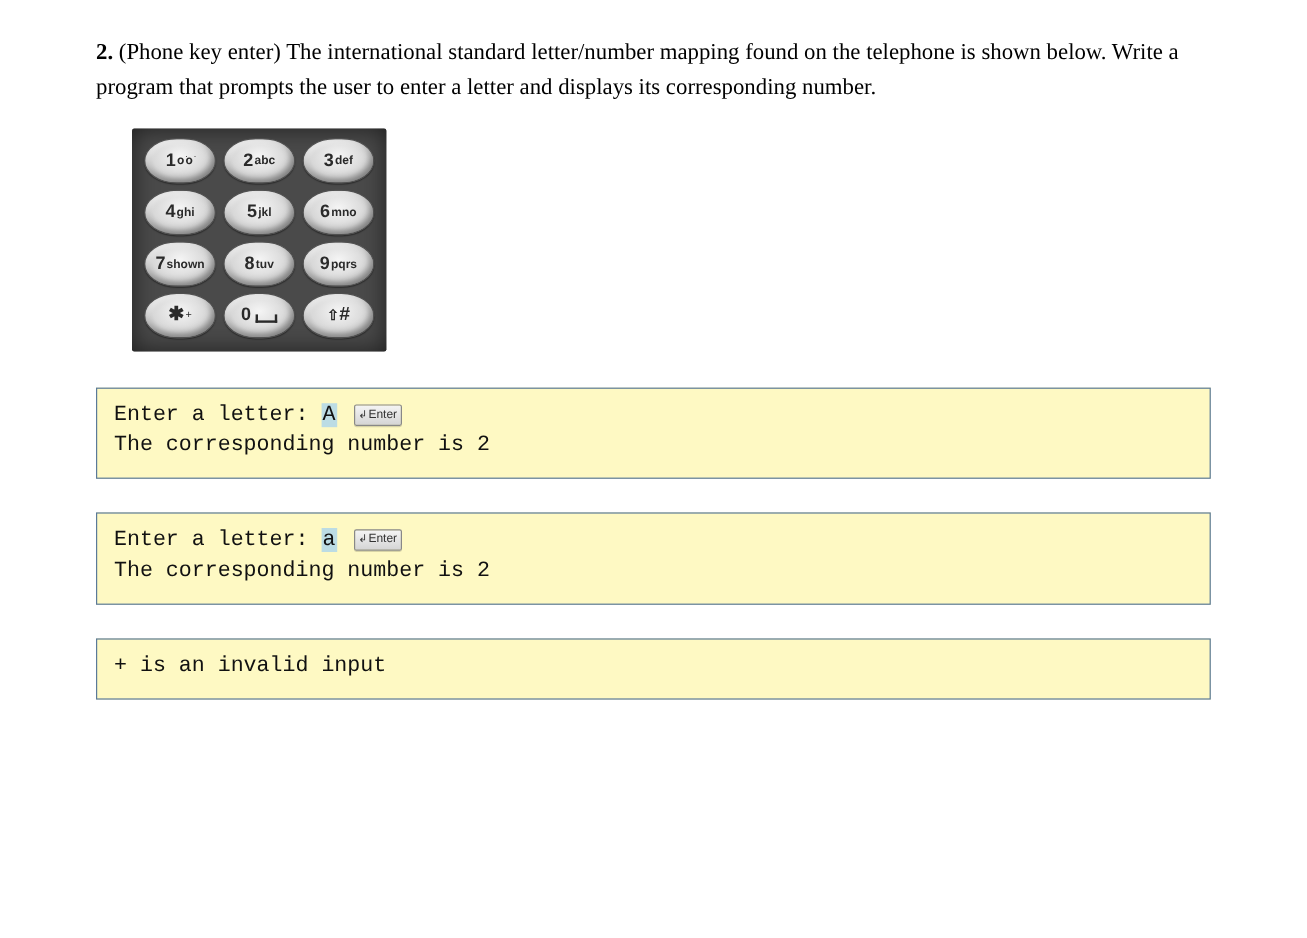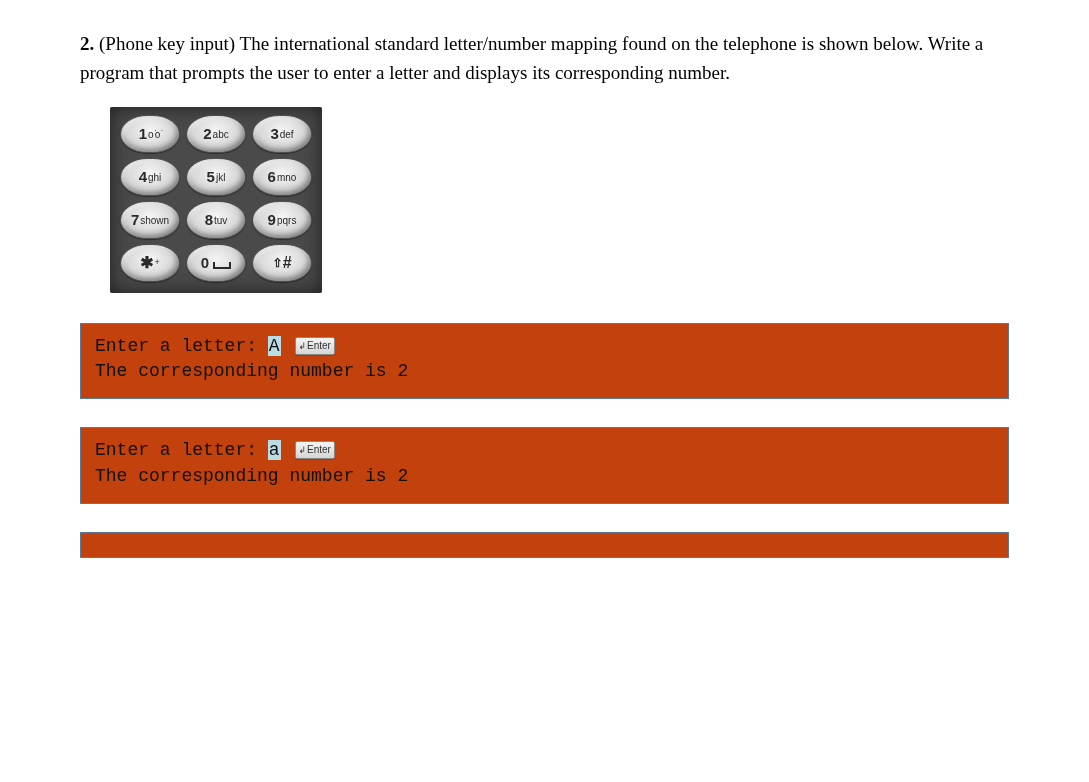--- a/index.html
+++ b/index.html
@@ -46,21 +46,21 @@
     color: #2a2a2a;
     position: relative;
   }
   .key .digit {
     font-size: 15px;
     font-weight: bold;
     margin-right: 1px;
   }
   .key .letters {
     font-size: 10px;
-    font-weight: normal;
+    font-weight: bold;
   }
   .key .sym {
     font-size: 16px;
     font-weight: bold;
   }
   .key .sub {
     font-size: 9px;
     margin-left: 1px;
   }
   .key .space {
@@ -74,21 +74,21 @@
     margin-left: 3px;
     margin-top:4px;
   }
   .key .shift {
     font-size: 12px;
     font-weight: bold;
   }
 
   .output-box {
     border: 1px solid #5a7a99;
-    background: #c2410c;
+    background: #fef9c3;
     margin: 18px 0 28px 0;
     padding: 10px 14px 14px 14px;
     font-family: 'Courier New', Courier, monospace;
     font-size: 18px;
     line-height: 1.4;
     color: #111;
   }
   .output-line {
     white-space: pre;
   }
@@ -113,21 +113,21 @@
     content: "↲";
     font-size: 9px;
     margin-right: 1px;
   }
 </style>
 </head>
 <body>
 
 <div class="problem-text">
   <span class="problem-num">2.</span>
-  <span>(Phone key input)</span>
+  <span>(Phone key enter)</span>
   <span>The international standard letter/number mapping found on the telephone is shown below. Write a program that prompts the user to enter a letter and displays its corresponding number.</span>
 </div>
 
 <div class="keypad-wrap">
   <div class="keypad">
     
     <div class="keypad-row">
       <div class="key">
         <span class="digit">1</span>
         <span class="letters" style="letter-spacing:1px;">o͘o͘</span>
@@ -193,13 +193,14 @@
   <div class="output-line"><span>Enter a letter: </span><span class="input-val">A</span> <span class="enter-key">Enter</span></div>
   <div class="output-line">The corresponding number is 2</div>
 </div>
 
 <div class="output-box">
   <div class="output-line"><span>Enter a letter: </span><span class="input-val">a</span> <span class="enter-key">Enter</span></div>
   <div class="output-line">The corresponding number is 2</div>
 </div>
 
 <div class="output-box">
+  <div class="output-line">+ is an invalid input</div>
 </div>
 
 </body></html>

